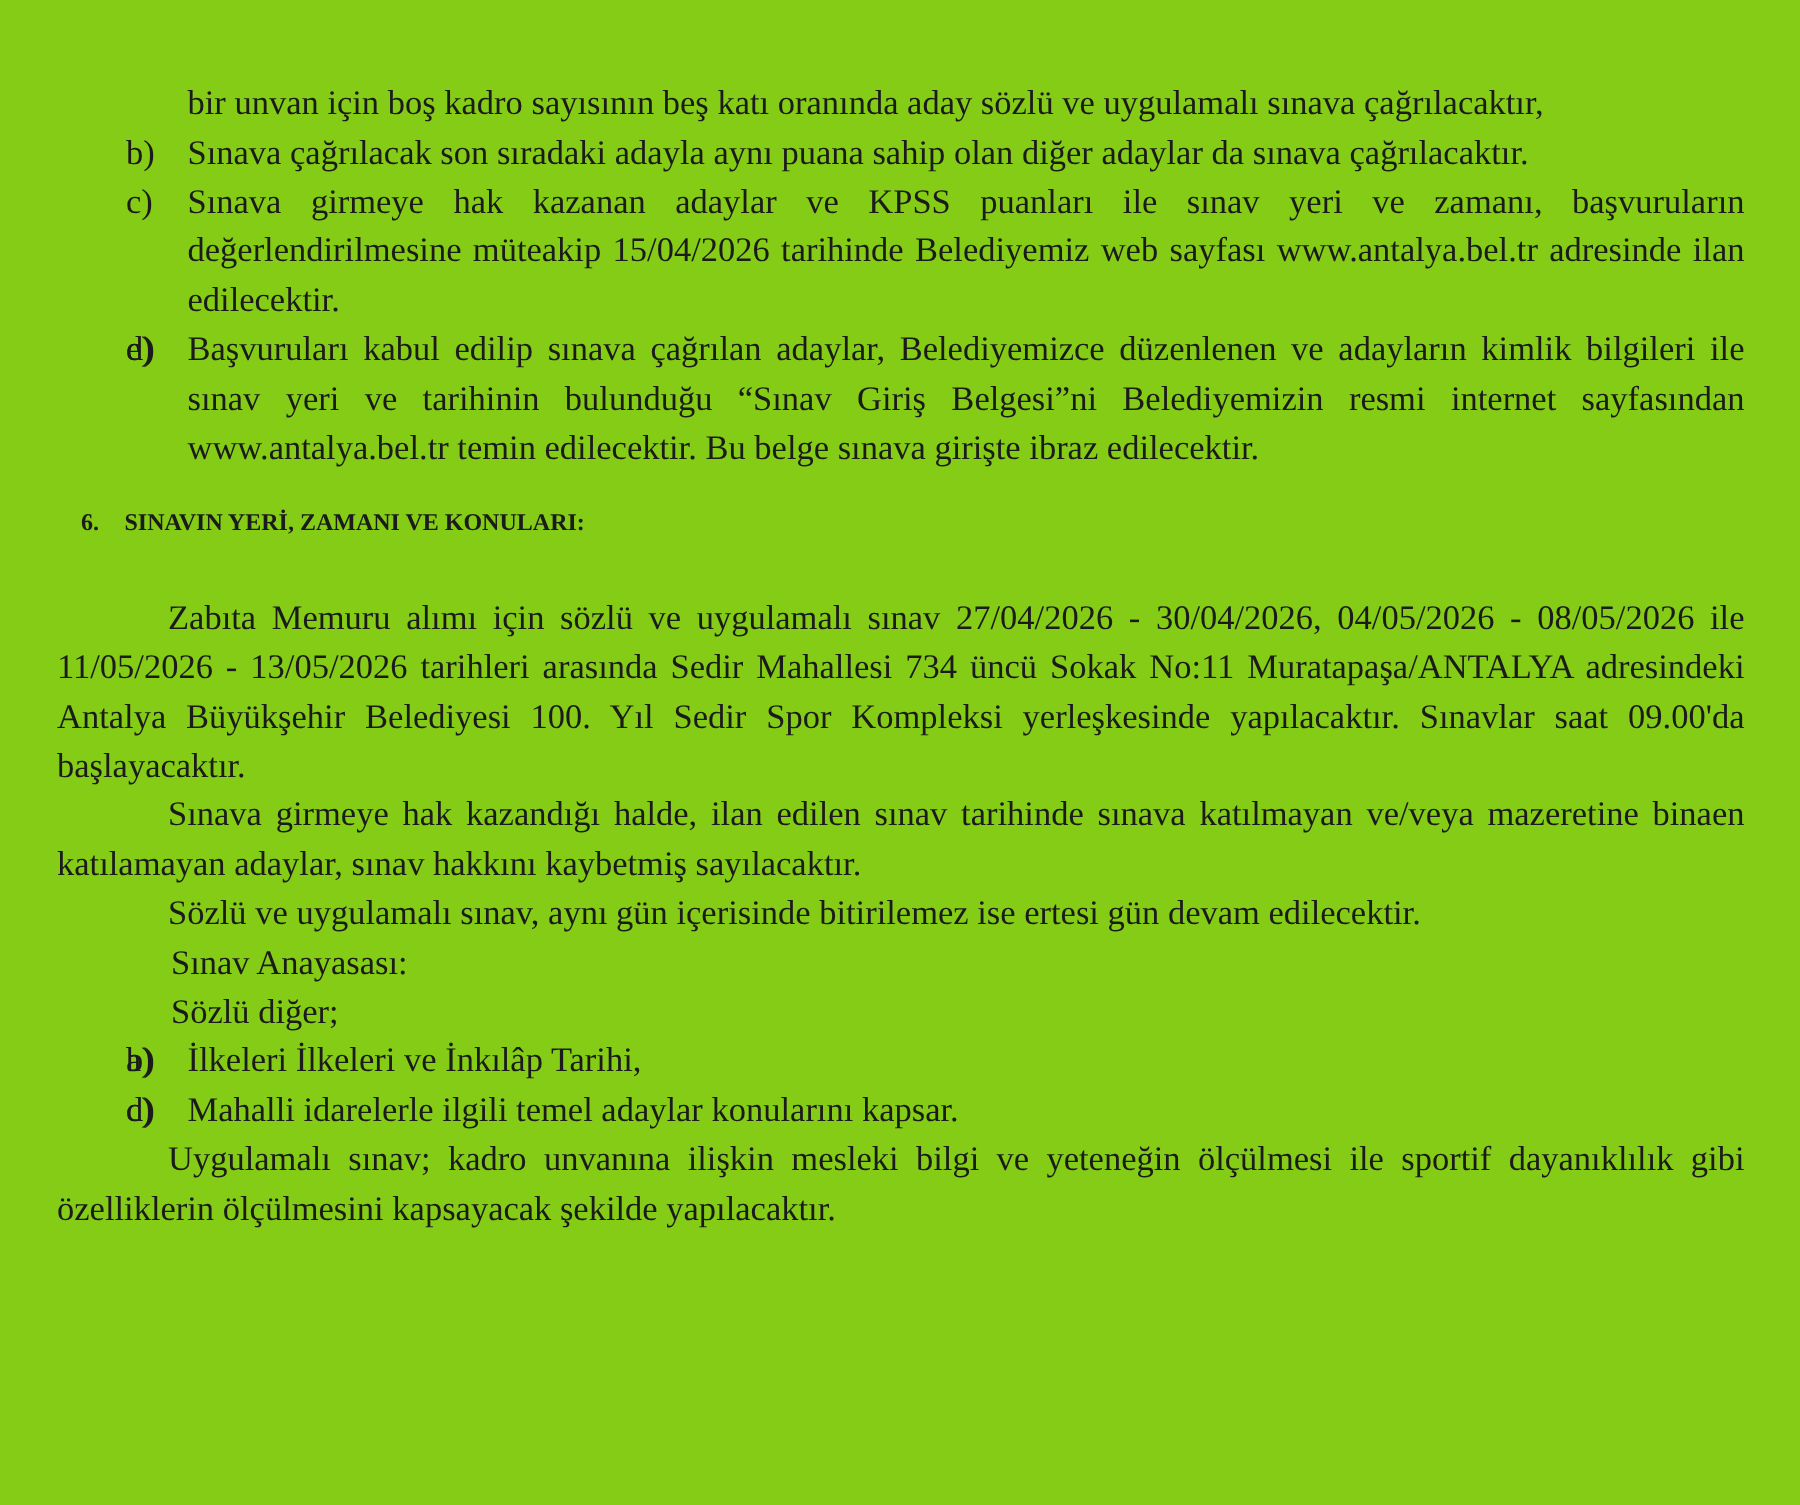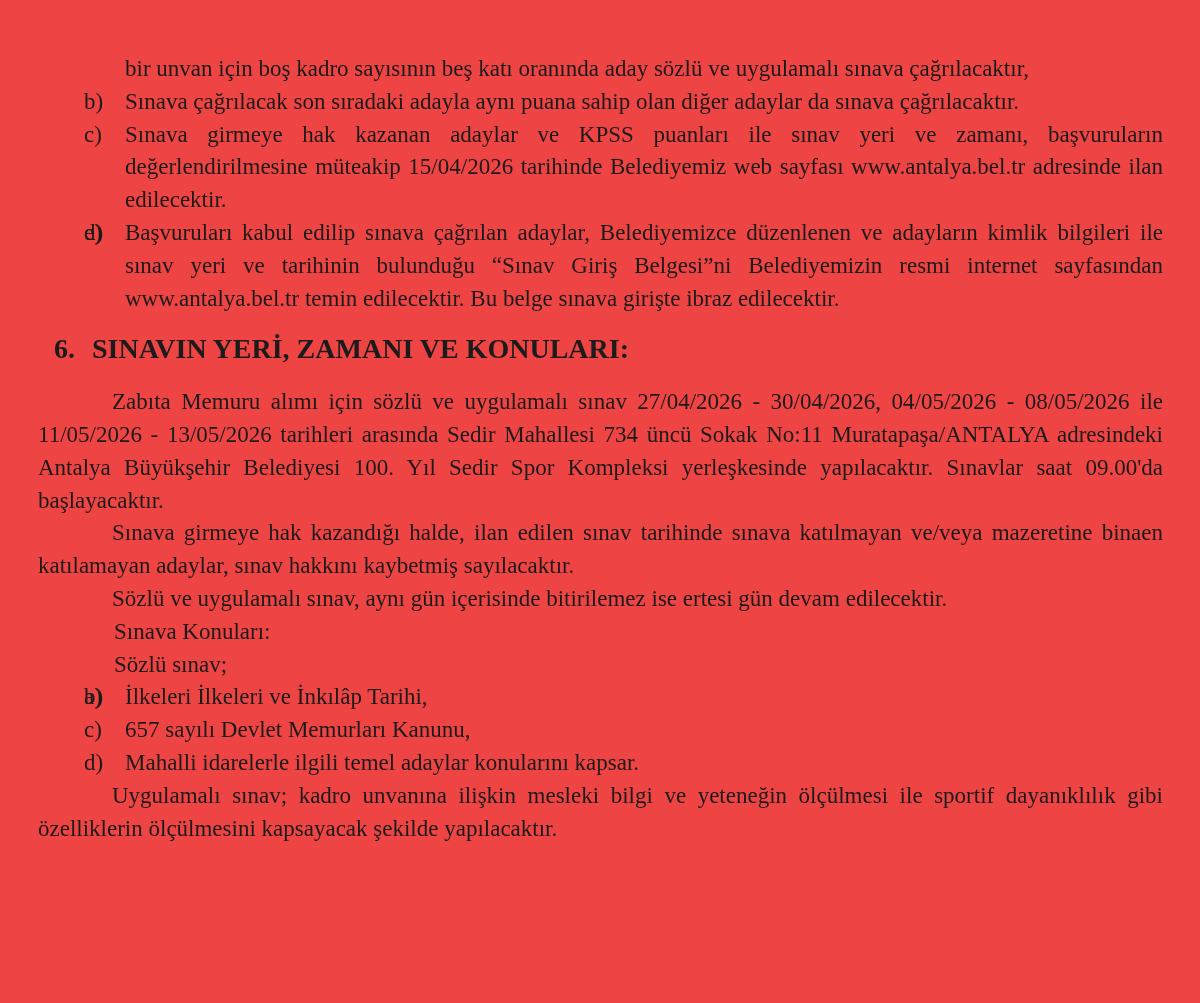--- a/index.html
+++ b/index.html
@@ -4,21 +4,21 @@
 <style>
   html, body {
     margin: 0;
     padding: 0;
     background: #ffffff;
   }
   .page {
     box-sizing: border-box;
     width: 1200px;
     height: 1003px;
-    background: #ef4444;
+    background: #84cc16;
     color: #1b1b1b;
     font-family: "Liberation Serif", "DejaVu Serif", serif;
     font-size: 23px;
     line-height: 32.8px;
     padding: 53px 37px 0 38px;
     overflow: hidden;
   }
   .alpha-item {
     position: relative;
     padding-left: 87px;
@@ -26,30 +26,30 @@
   }
   .alpha-item .marker {
     position: absolute;
     left: 46px;
     top: 0;
     text-align: left;
   }
   .heading {
     margin-top: 18px;
     font-weight: bold;
-    font-size: 28px;
+    font-size: 16px;
     font-family: Liberation Serif, serif;
   }
   .heading .heading-number {
     display: inline-block;
     margin-left: 16px;
     margin-right: 17px;
   }
   .body-block {
-    margin-top: 20px;
+    margin-top: 30px;
   }
   .para {
     text-align: justify;
     text-indent: 74px;
   }
   .intro-line {
     padding-left: 76px;
   }
 </style>
 </head>
@@ -86,36 +86,35 @@
   </div>
 
   <div class="body-block">
 
     <div class="para">Zabıta Memuru alımı için sözlü ve uygulamalı sınav 27/04/2026 - 30/04/2026, 04/05/2026 - 08/05/2026 ile 11/05/2026 - 13/05/2026 tarihleri arasında Sedir Mahallesi 734 üncü Sokak No:11 Muratapaşa/ANTALYA adresindeki Antalya Büyükşehir Belediyesi 100. Yıl Sedir Spor Kompleksi yerleşkesinde yapılacaktır. Sınavlar saat 09.00'da başlayacaktır.</div>
 
     <div class="para">Sınava girmeye hak kazandığı halde, ilan edilen sınav tarihinde sınava katılmayan ve/veya mazeretine binaen katılamayan adaylar, sınav hakkını kaybetmiş sayılacaktır.</div>
 
     <div class="para">Sözlü ve uygulamalı sınav, aynı gün içerisinde bitirilemez ise ertesi gün devam edilecektir.</div>
 
-    <div class="intro-line">Sınava Konuları:</div>
+    <div class="intro-line">Sınav Anayasası:</div>
 
-    <div class="intro-line">Sözlü sınav;</div>
+    <div class="intro-line">Sözlü diğer;</div>
 
     <div class="alpha-item">
       <span class="marker">a)</span>
     </div>
 
     <div class="alpha-item">
       <span class="marker">b)</span>
       <span>İlkeleri İlkeleri ve İnkılâp Tarihi,</span>
     </div>
 
     <div class="alpha-item">
       <span class="marker">c)</span>
-      <span>657 sayılı Devlet Memurları Kanunu,</span>
     </div>
 
     <div class="alpha-item">
       <span class="marker">d)</span>
       <span>Mahalli idarelerle ilgili temel adaylar konularını kapsar.</span>
     </div>
 
     <div class="para">Uygulamalı sınav; kadro unvanına ilişkin mesleki bilgi ve yeteneğin ölçülmesi ile sportif dayanıklılık gibi özelliklerin ölçülmesini kapsayacak şekilde yapılacaktır.</div>
 
   </div>

